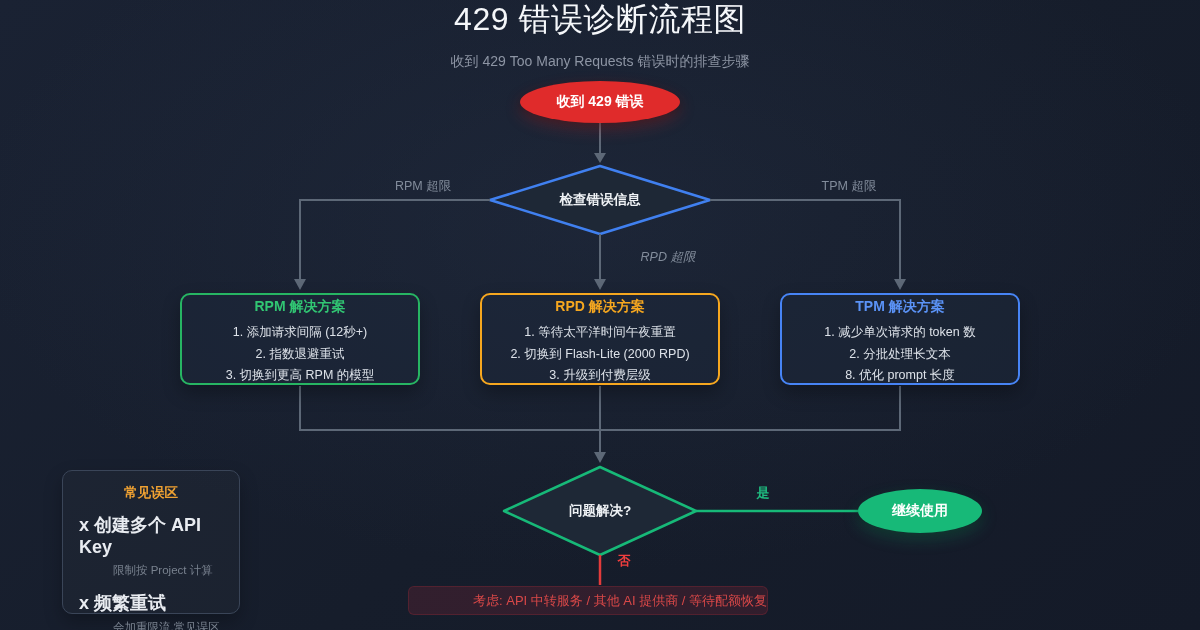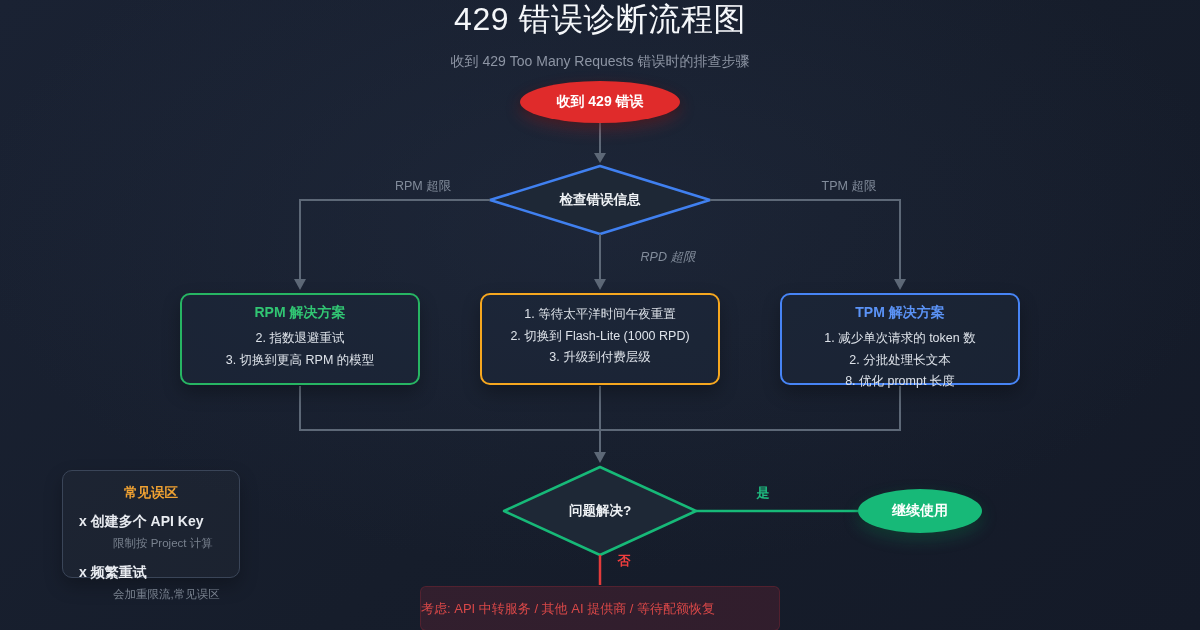--- a/index.html
+++ b/index.html
@@ -37,45 +37,45 @@
     box-shadow:0 6px 16px rgba(23,185,120,0.25), 0 3px 8px rgba(0,0,0,0.35);
   }
 
   .diamond-label { font-size:13.5px; color:#eef1f4; font-weight:600; }
   .branch-label { font-size:12.5px; color:#828c9b;margin-left:23px; }
   .yes-label { left:763px; top:493px; font-size:13px; color:#1fbd80; font-weight:600; }
   .no-label  { left:624px; top:561px; font-size:13px; color:#ef3e3e; font-weight:600; }
 
   .sol {
     top:293px; width:240px; height:92px; border-radius:10px;
-    background:rgba(29,40,58,0.55); text-align:center; padding-top:9px;
+    background:rgba(29,40,58,0.55); text-align:center; padding-top:3px;
     box-shadow:0 8px 18px rgba(0,0,0,0.28);
   }
   .sol-title { font-size:14px; font-weight:700; margin-bottom:6px; }
   .sol-item  { font-size:12.5px; color:#dde2e9; line-height:21.5px; }
   .sol-rpm { left:180px; border:2px solid #27b563; }
   .sol-rpm .sol-title { color:#31c673; }
   .sol-rpd { left:480px; border:2px solid #f6a71f; }
   .sol-rpd .sol-title { color:#f6a71f; }
   .sol-tpm { left:780px; border:2px solid #4784f5; }
   .sol-tpm .sol-title { color:#5b93f7; }
 
   .fallback {
-    left:420px; top:586px; width:360px; height:45px; border-radius:6px;
+    left:408px; top:586px; width:360px; height:29px; border-radius:6px;
     background:rgba(200,45,60,0.16); border:1px solid rgba(200,45,60,0.22);
-    color:#d94848; font-size:13px; display:flex; align-items:center; justify-content:flex-start;
+    color:#d94848; font-size:13px; display:flex; align-items:center; justify-content:flex-end;
   }
 
   .panel {
-    left:62px; top:470px; width:178px; height:108px; border-radius:10px;
+    left:62px; top:470px; width:178px; height:144px; border-radius:10px;
     background:rgba(255,255,255,0.025); border:1px solid #3a4558;
     padding:13px 16px 0 16px; box-shadow:0 8px 18px rgba(0,0,0,0.25);
   }
   .panel-title { text-align:center; font-size:13.5px; font-weight:700; color:#f0a232; margin-bottom:11px; }
-  .panel-h { font-size:14px; font-weight:600; color:#e9ecf1; margin-bottom:5px; }
+  .panel-h { font-size:18px; font-weight:600; color:#e9ecf1; margin-bottom:5px; }
   .panel-n { font-size:11.5px; color:#79828f; margin-bottom:13px;margin-left:34px; }
 </style>
 </head>
 <body>
 
 <div id="stage">
 
   <svg class="wires" viewBox="0 0 1200 630">
 
     <path d="M600,123 L600,153" stroke="#5d6877" stroke-width="2" fill="none"></path>
@@ -110,26 +110,28 @@
   </div>
 
   <div class="abs ctr diamond-label" style="left:600px; top:200px;">检查错误信息</div>
 
   <div class="abs ctr branch-label" style="left:400px; top:186px;">RPM 超限</div>
   <div class="abs ctr branch-label" style="left:826px; top:186px;">TPM 超限</div>
   <div class="abs ctr branch-label" style="left:645px; top:257px;font-style:italic;">RPD 超限</div>
 
   <div class="abs sol sol-rpm">
     <div class="sol-title">RPM 解决方案</div>
+    <div class="sol-item">1. 添加请求间隔 (12秒+)</div>
     <div class="sol-item">2. 指数退避重试</div>
     <div class="sol-item">3. 切换到更高 RPM 的模型</div>
   </div>
   <div class="abs sol sol-rpd">
+    <div class="sol-title">RPD 解决方案</div>
     <div class="sol-item">1. 等待太平洋时间午夜重置</div>
-    <div class="sol-item">2. 切换到 Flash-Lite (1000 RPD)</div>
+    <div class="sol-item">2. 切换到 Flash-Lite (2000 RPD)</div>
     <div class="sol-item">3. 升级到付费层级</div>
   </div>
   <div class="abs sol sol-tpm">
     <div class="sol-title">TPM 解决方案</div>
     <div class="sol-item">1. 减少单次请求的 token 数</div>
     <div class="sol-item">2. 分批处理长文本</div>
     <div class="sol-item">8. 优化 prompt 长度</div>
   </div>
 
   <div class="abs ctr diamond-label" style="left:600px; top:511px;">问题解决?</div>

